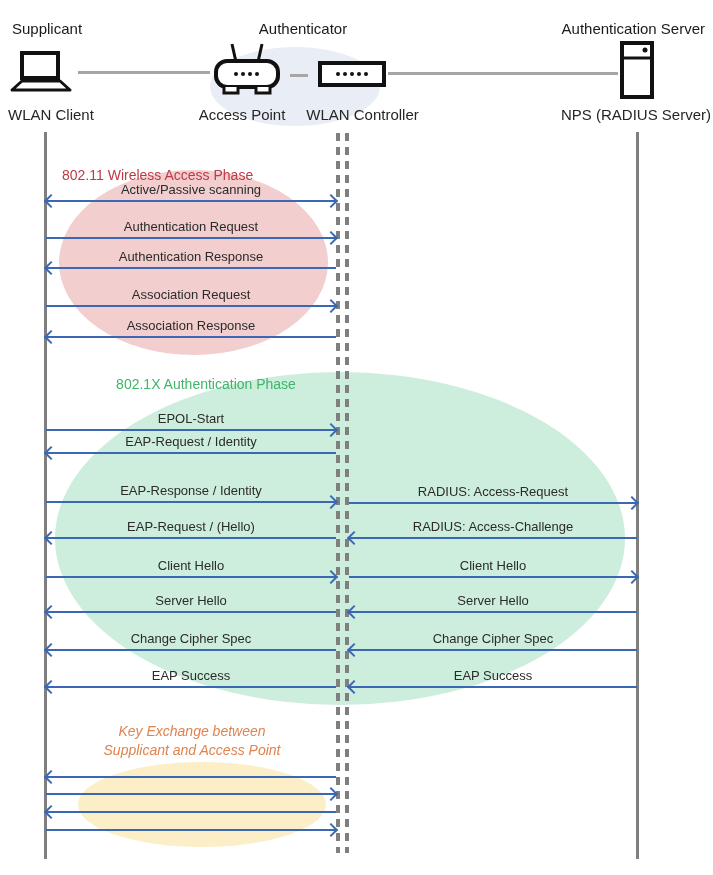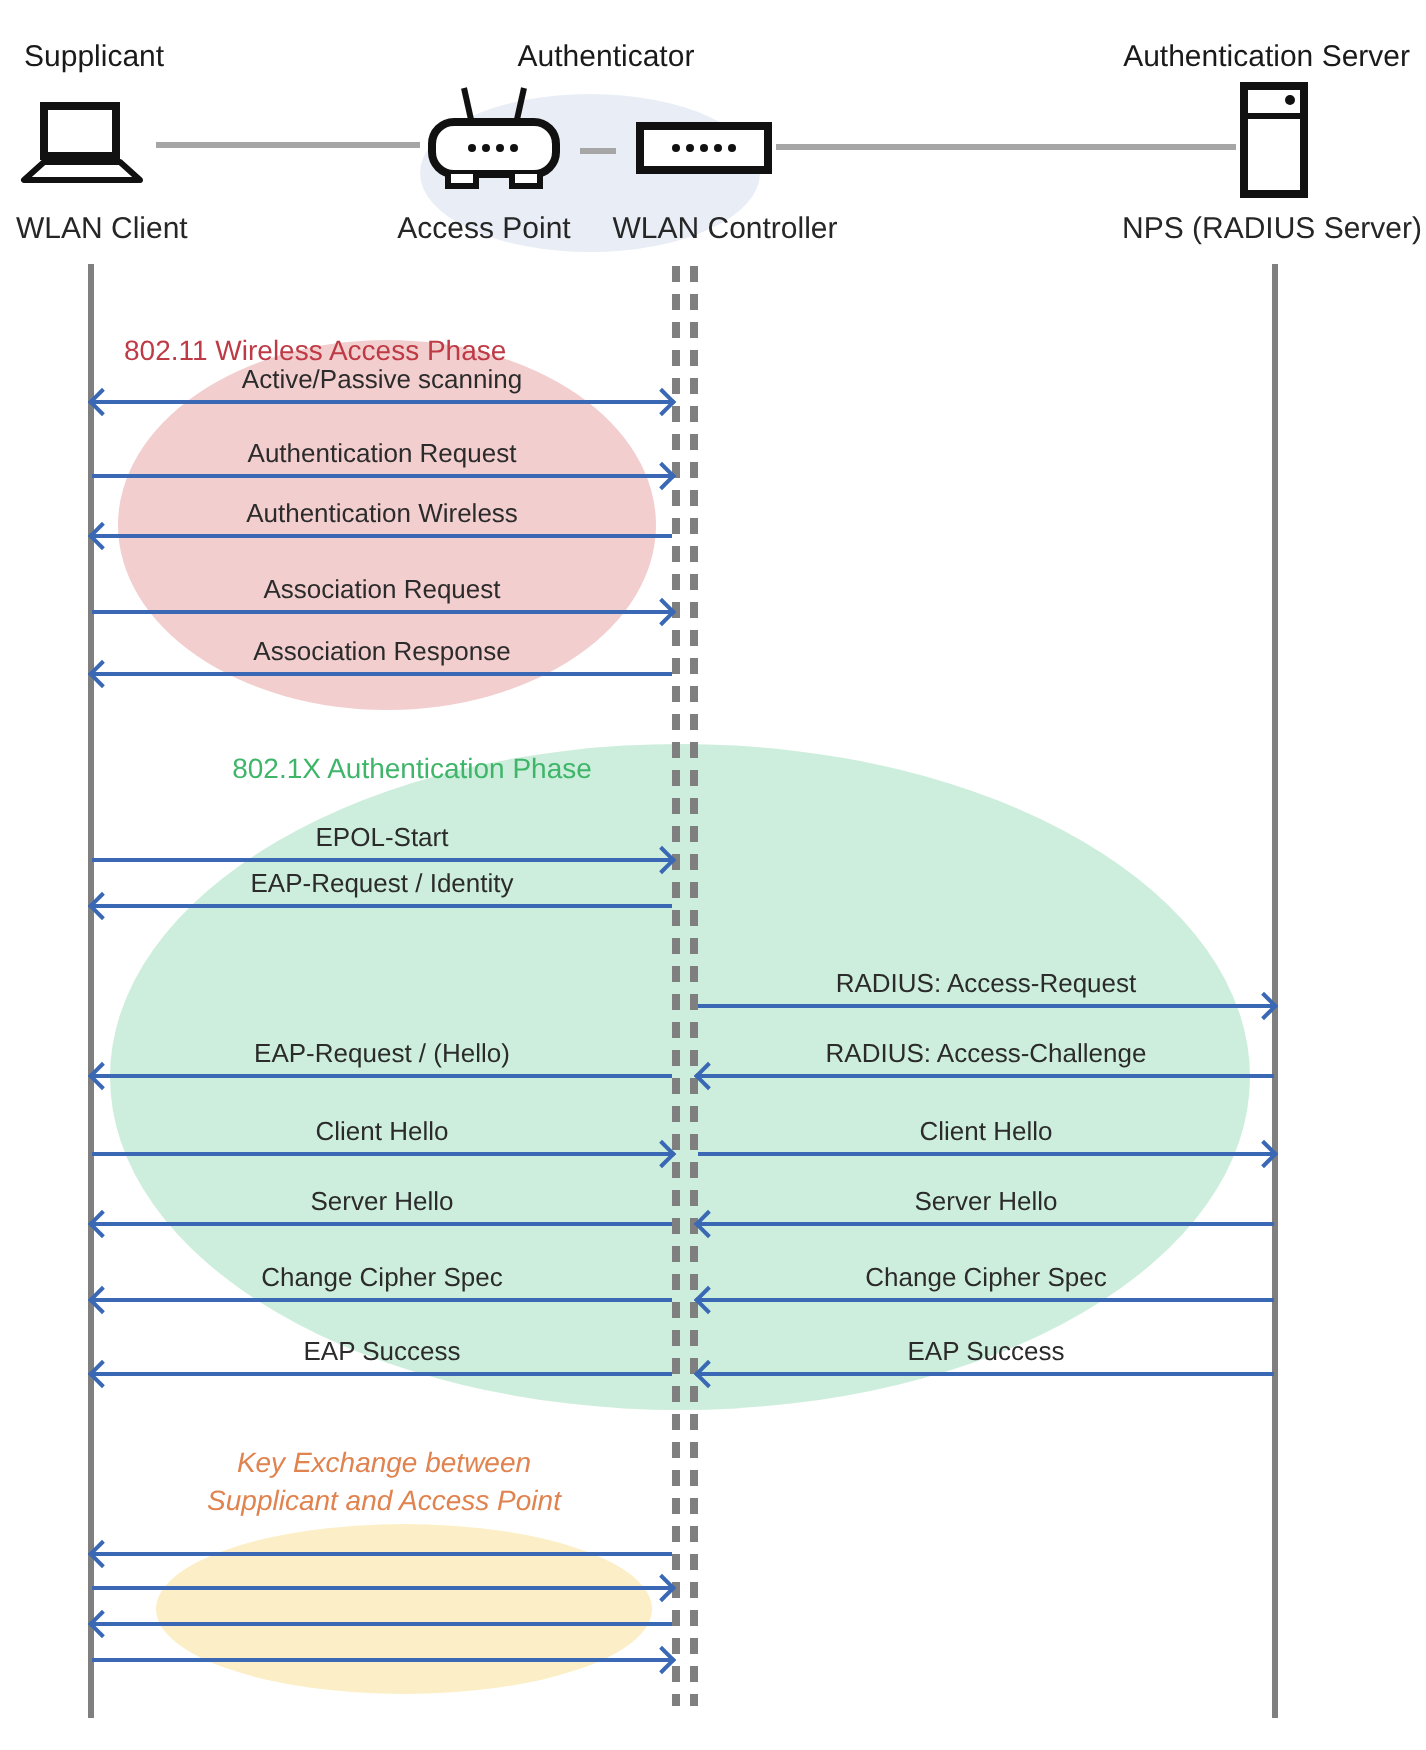--- a/index.html
+++ b/index.html
@@ -112,21 +112,21 @@
     <span class="chev chev-l"></span>
     <span class="chev chev-r"></span>
   </div>
   <div class="msg left dir-right" style="top:217px">
     <div class="msg-label">Authentication Request</div>
     <div class="msg-line"></div>
 
     <span class="chev chev-r"></span>
   </div>
   <div class="msg left dir-left" style="top:247px">
-    <div class="msg-label">Authentication Wireless</div>
+    <div class="msg-label">Authentication Response</div>
     <div class="msg-line"></div>
     <span class="chev chev-l"></span>
 
   </div>
   <div class="msg left dir-right" style="top:285px">
     <div class="msg-label">Association Request</div>
     <div class="msg-line"></div>
 
     <span class="chev chev-r"></span>
   </div>
@@ -141,20 +141,26 @@
     <div class="msg-line"></div>
 
     <span class="chev chev-r"></span>
   </div>
   <div class="msg left dir-left" style="top:432px">
     <div class="msg-label">EAP-Request / Identity</div>
     <div class="msg-line"></div>
     <span class="chev chev-l"></span>
 
   </div>
+  <div class="msg left dir-right" style="top:481px">
+    <div class="msg-label">EAP-Response / Identity</div>
+    <div class="msg-line"></div>
+
+    <span class="chev chev-r"></span>
+  </div>
   <div class="msg left dir-left" style="top:517px">
     <div class="msg-label">EAP-Request / (Hello)</div>
     <div class="msg-line"></div>
     <span class="chev chev-l"></span>
 
   </div>
   <div class="msg left dir-right" style="top:556px">
     <div class="msg-label">Client Hello</div>
     <div class="msg-line"></div>
 

